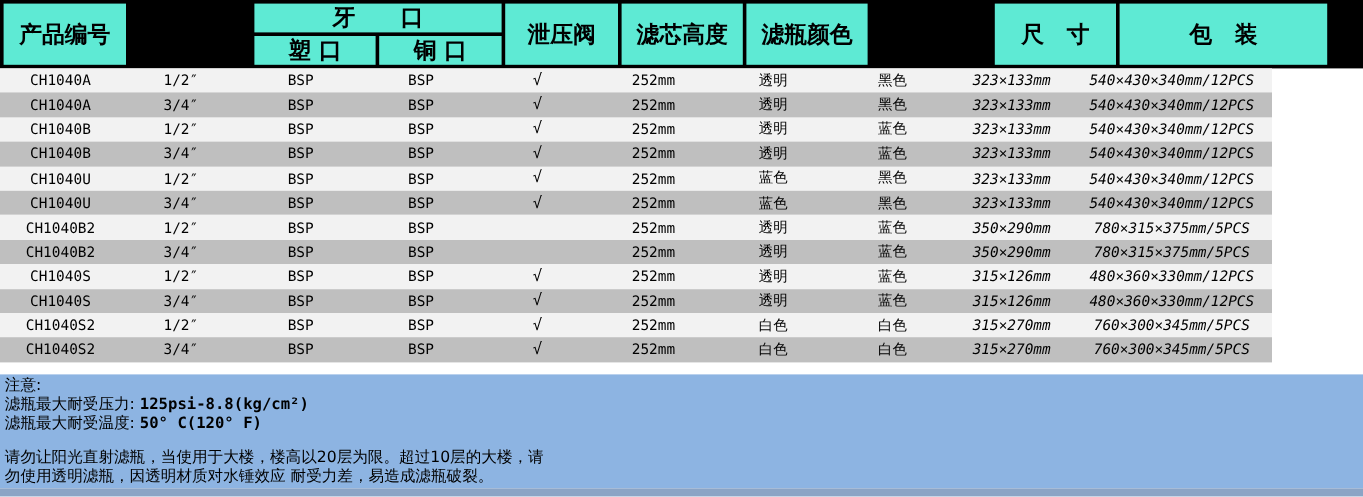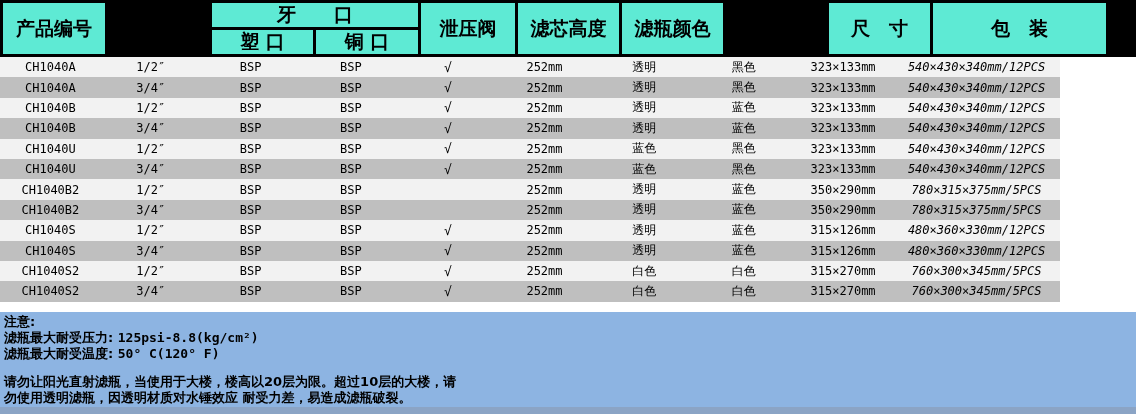--- a/index.html
+++ b/index.html
@@ -65,37 +65,37 @@
     white-space: nowrap;
   }
   .c0 { width: 108px; }
   .c1 { width: 107px; }
   .c2 { width: 107px; }
   .c3 { width: 108px; }
   .c4 { width: 100px; font-size: 13px; }
   .c5 { width: 107px; }
   .c6 { width: 107px; font-family: Liberation Mono, monospace; }
   .c7 { width: 106px; font-family: "DejaVu Sans", sans-serif; }
-  .c8 { width: 107px; }
+  .c8 { width: 107px; font-style: italic; }
   .c9 { width: 179px; font-style: italic; }
 
   
   .note-panel {
     position: absolute;
     left: 0;
     top: 312px;
     width: 1136px;
     height: 95px;
     background: #8db4e2;
     color: #000000;
     font-size: 13px;
     padding: 2px 0 0 4px;
     line-height: 16px;
   }
-  .note-line { white-space: pre; font-weight: bold; }
+  .note-line { white-space: pre; }
   .note-line b { font-family: "DejaVu Sans Mono", "DejaVu Sans", sans-serif; }
   .note-spacer { height: 12px; }
   .bottom-strip {
     position: absolute;
     left: 0;
     top: 407px;
     width: 1136px;
     height: 7px;
     background: #8ba4c5;
   }

